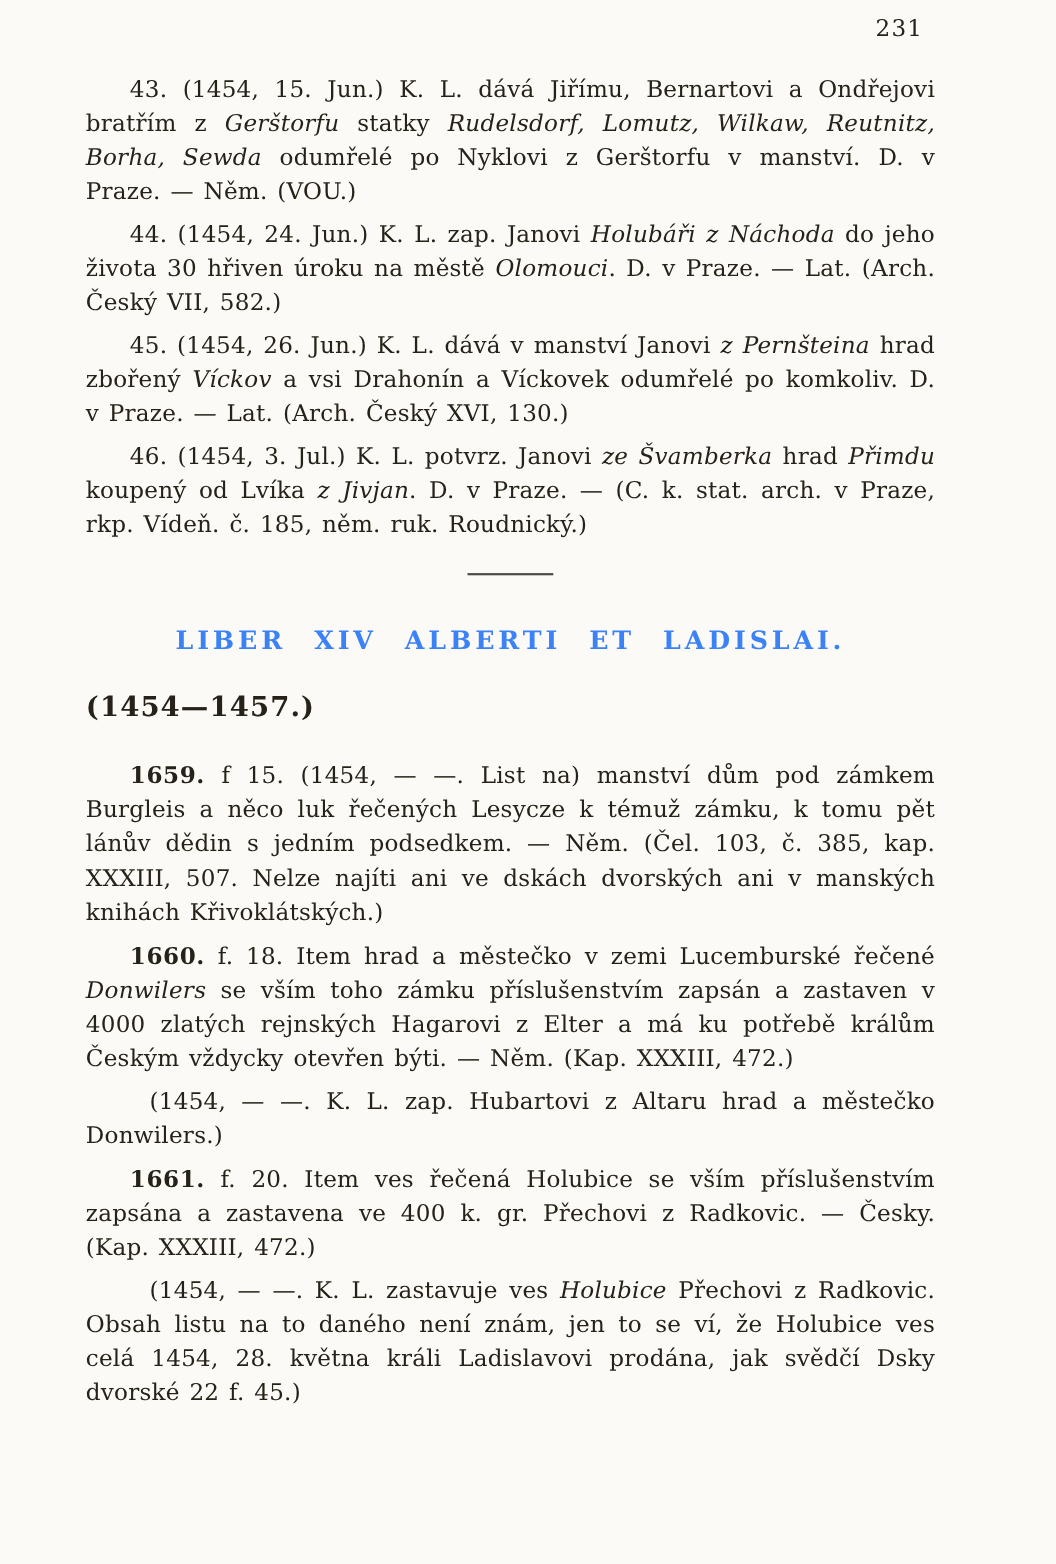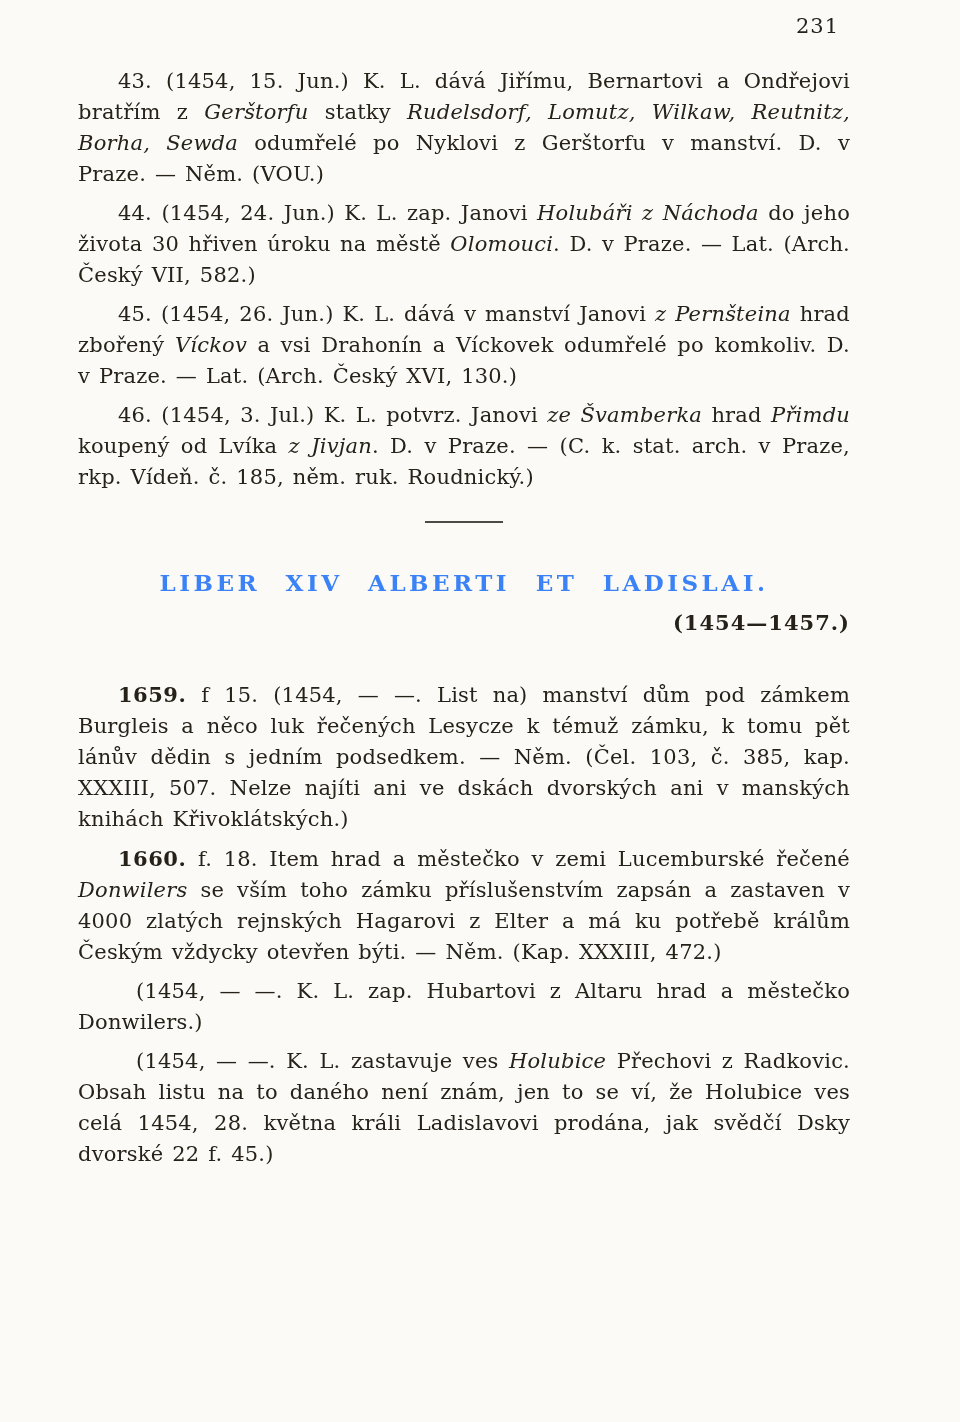--- a/index.html
+++ b/index.html
@@ -56,27 +56,27 @@
   .section-title {
     margin: 46px 0 0 0;
     text-align: center;
     font-size: 23px;
     font-weight: bold;
     letter-spacing: 3.5px;
     word-spacing: 14px;
     color: #3b82f6;
   }
   .section-subtitle {
-    margin: 14px 0 0 0;
-    text-align: right;
-    font-size: 21px;
+    margin: 32px 0 0 0;
+    text-align: left;
+    font-size: 25px;
     font-weight: bold;
     letter-spacing: 1px;
   }
-  .liber-block { margin-top: 44px; }
+  .liber-block { margin-top: 32px; }
 </style>
 </head>
 <body>
 
 <div class="page">
 
   <div class="page-number">231</div>
 
   <div class="content">
 
@@ -95,19 +95,20 @@
     <div class="section-subtitle">(1454—1457.)</div>
 
     <div class="liber-block">
 
       <p class="entry"><span class="b">1659.</span><span> f 15. (1454, — —. List na) manství dům pod zámkem Burgleis a něco luk řečených Lesycze k témuž zámku, k tomu pět lánův dědin s jedním podsedkem. — Něm. (Čel. 103, č. 385, kap. XXXIII, 507. Nelze najíti ani ve dskách dvorských ani v manských knihách Křivoklátských.)</span></p>
 
       <p class="entry"><span class="b">1660.</span><span> f. 18. Item hrad a městečko v zemi Lucemburské řečené </span><span class="i">Donwilers</span><span> se vším toho zámku příslušenstvím zapsán a zastaven v 4000 zlatých rejnských Hagarovi z Elter a má ku potřebě králům Českým vždycky otevřen býti. — Něm. (Kap. XXXIII, 472.)</span></p>
 
       <p class="entry continuation"><span>(1454, — —. K. L. zap. Hubartovi z Altaru hrad a městečko Donwilers.)</span></p>
 
+      <p class="entry"><span class="b">1661.</span><span> f. 20. Item ves řečená Holubice se vším příslušenstvím zapsána a zastavena ve 400 k. gr. Přechovi z Radkovic. — Česky. (Kap. XXXIII, 472.)</span></p>
 
       <p class="entry continuation"><span>(1454, — —. K. L. zastavuje ves </span><span class="i">Holubice</span><span> Přechovi z Radkovic. Obsah listu na to daného není znám, jen to se ví, že Holubice ves celá 1454, 28. května králi Ladislavovi prodána, jak svědčí Dsky dvorské 22 f. 45.)</span></p>
 
     </div>
 
   </div>
 </div>
 
 </body></html>

